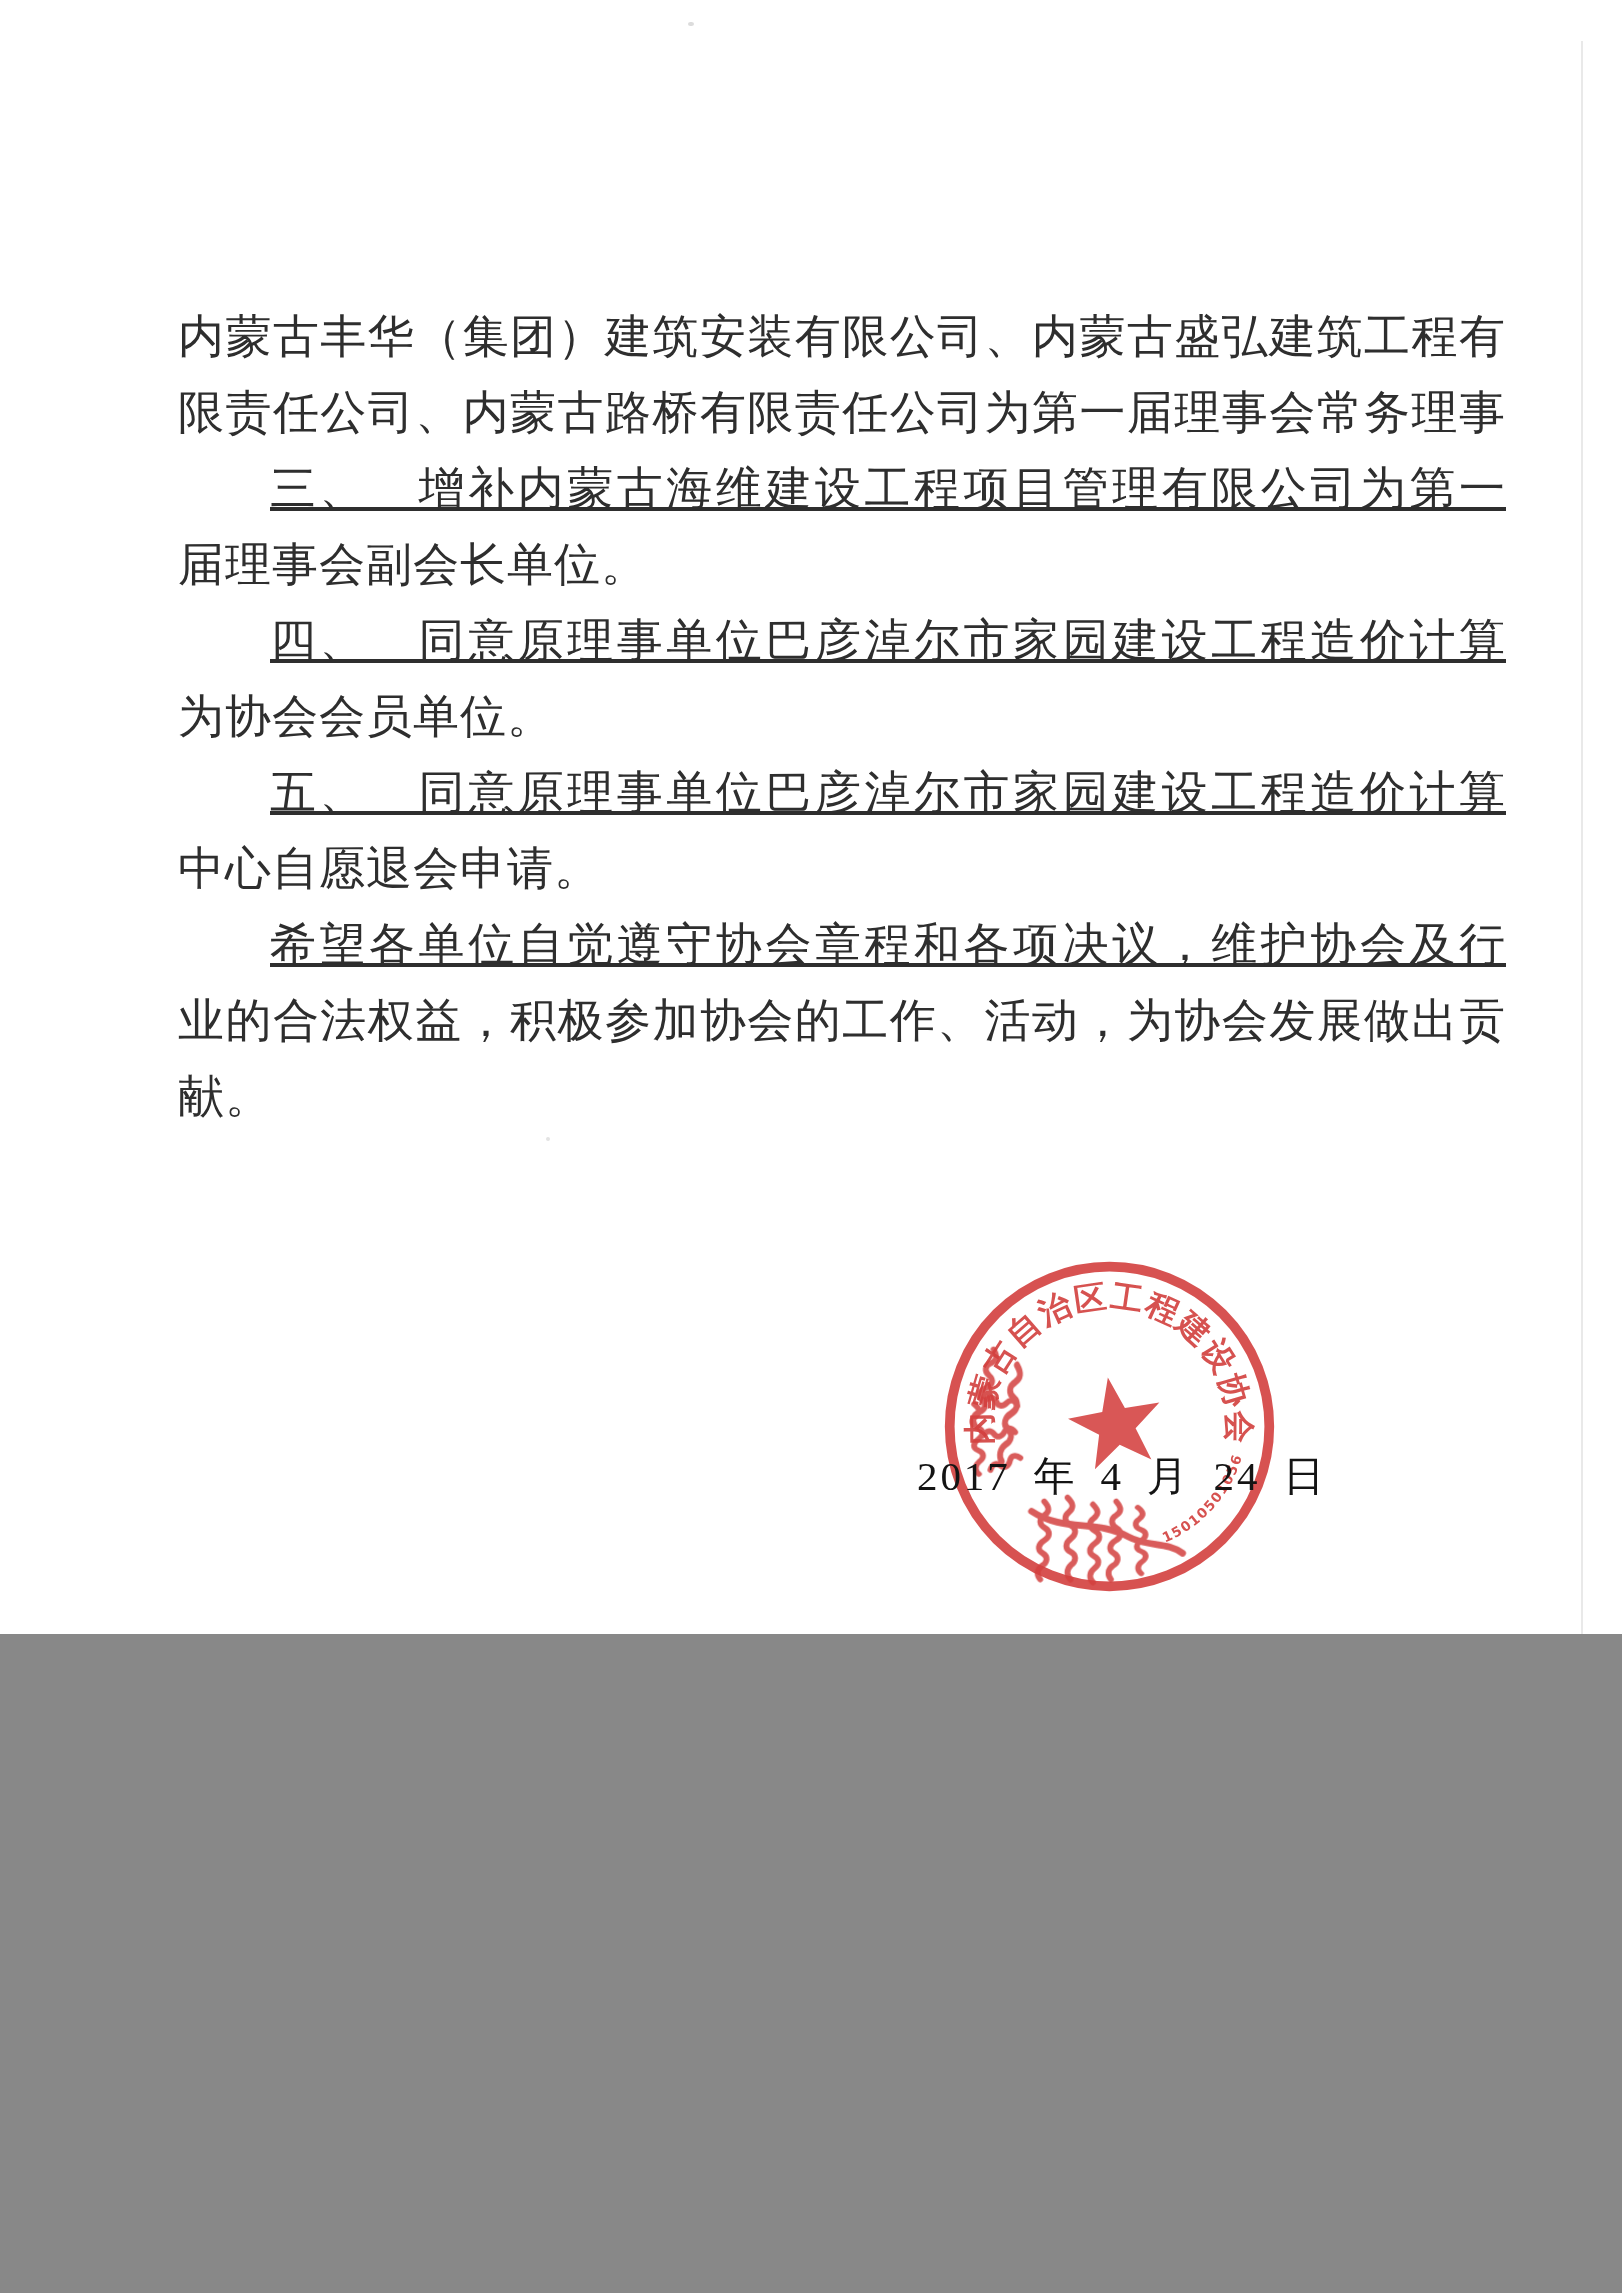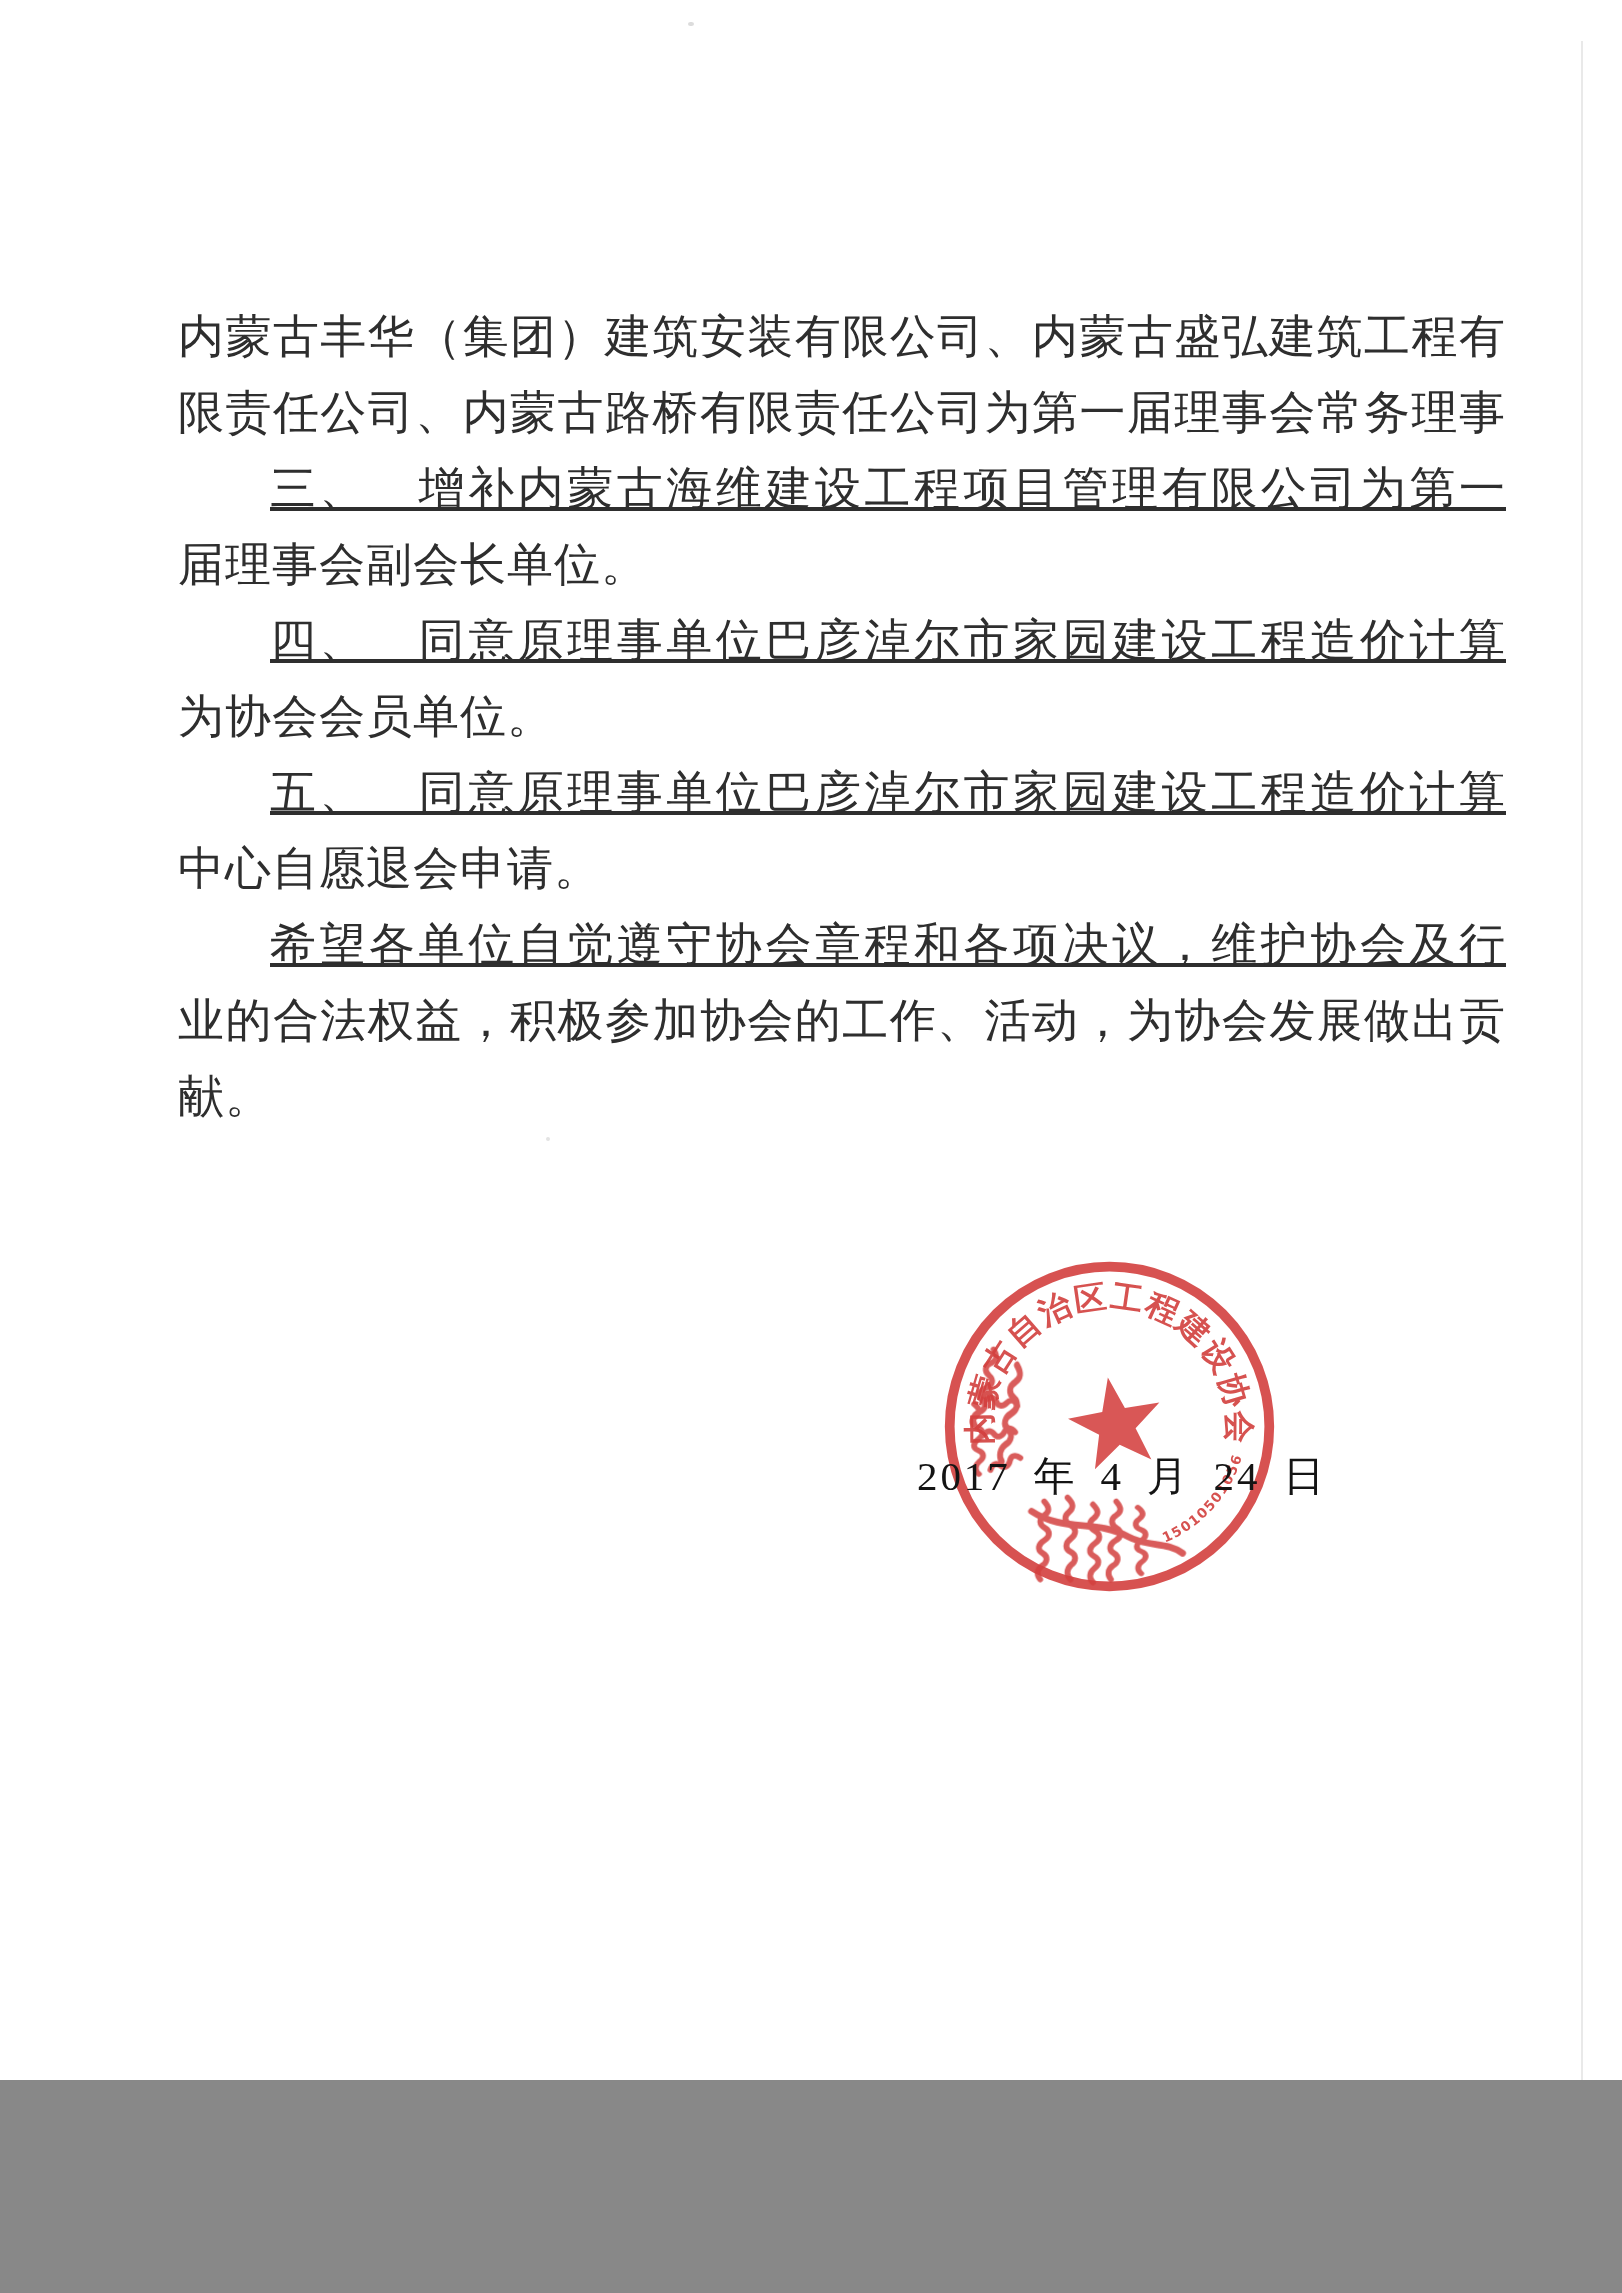--- a/index.html
+++ b/index.html
@@ -1,18 +1,18 @@
 <!DOCTYPE html>
 <html><head>
 <meta charset="utf-8">
 <style>
   html,body{margin:0;padding:0;background:#888;}
   .page{
     position:relative;
-    width:1623px;height:2080px;
+    width:1623px;height:1634px;
     background:#ffffff;
     overflow:hidden;
     font-family:"Liberation Serif","DejaVu Serif",serif;
   }
   
   .doc{
     position:absolute;
     left:178px;top:299px;width:1328px;
     color:#2e2e2e;
     font-size:46px;

